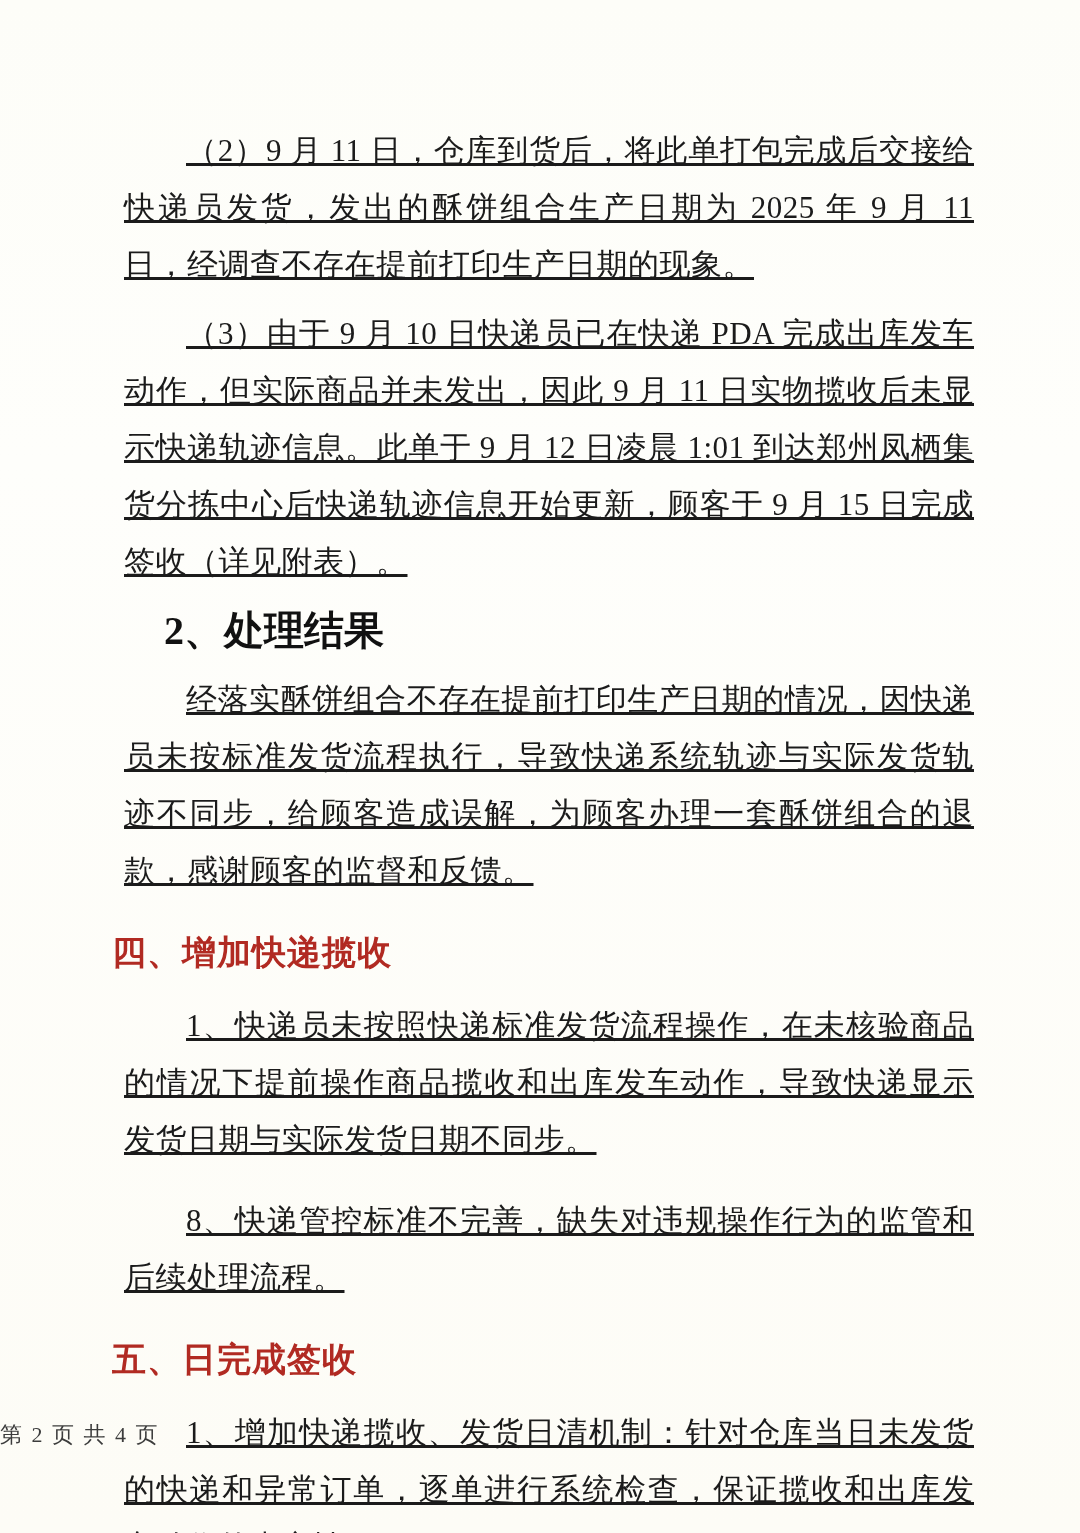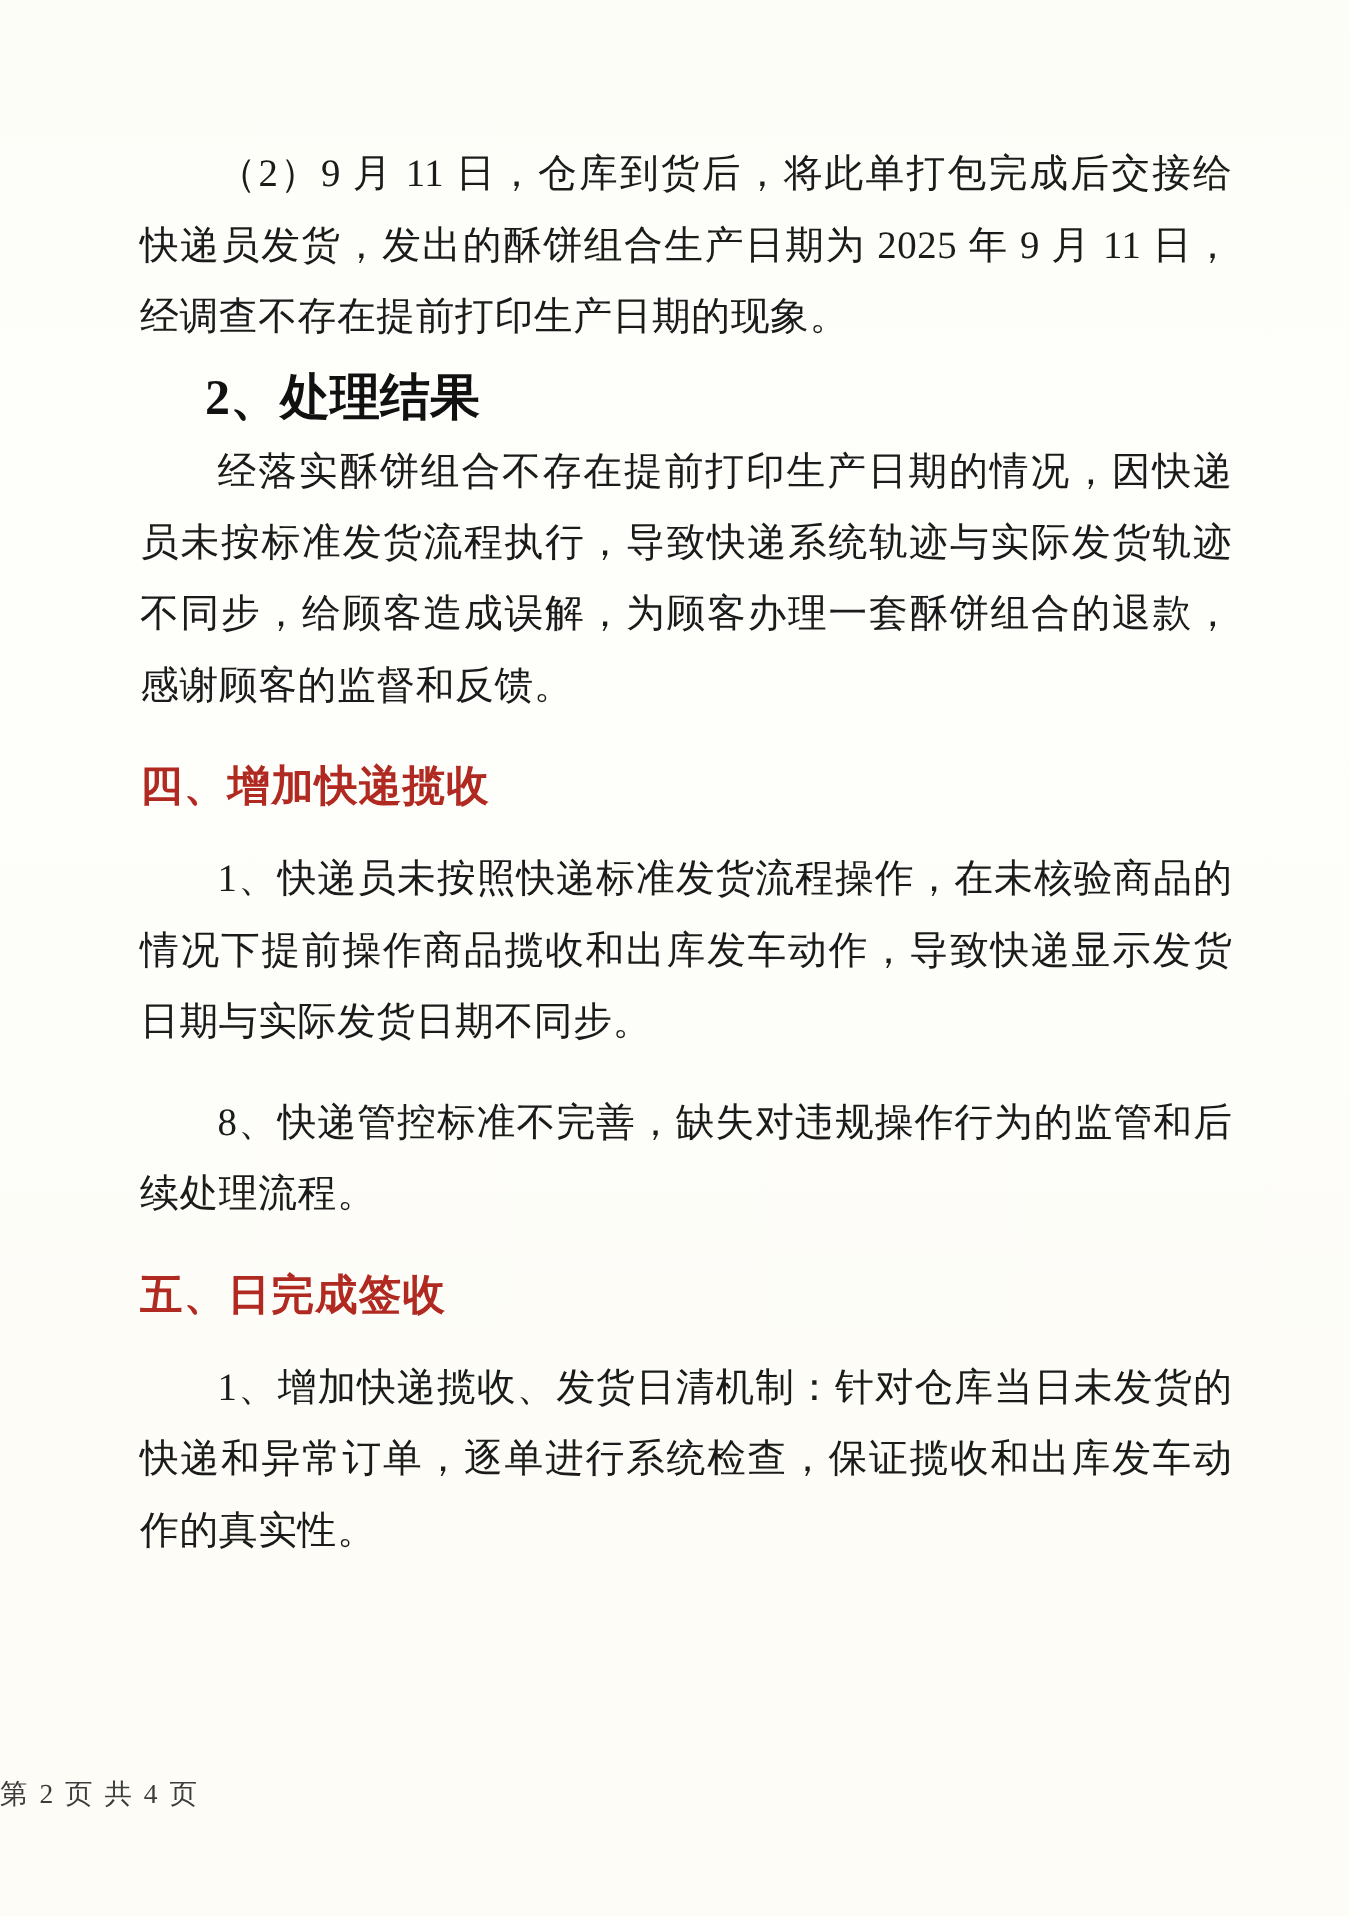--- a/index.html
+++ b/index.html
@@ -26,22 +26,23 @@
     left: 0;
     right: 0;
     box-sizing: border-box;
     padding: 110px 94px 0 112px;
   }
   .para {
     font-size: 31px;
     line-height: 57px;
     text-align: justify;
     text-indent: 2em;
-    margin: 0;
+    margin: 12px;
     letter-spacing: 0.5px;
+    text-decoration: underline;
   }
   .subheading {
     font-family: Liberation Serif, serif;
     font-size: 40px;
     font-weight: bold;
     line-height: 57px;
     margin: 8px 0 2px 0;
     text-indent: 1.3em;
     color: #111;
   }
@@ -69,20 +70,21 @@
   }
 </style>
 </head>
 <body>
 
 <div class="page">
   <div class="doc">
 
     <p class="para">（2）9 月 11 日，仓库到货后，将此单打包完成后交接给快递员发货，发出的酥饼组合生产日期为 2025 年 9 月 11 日，经调查不存在提前打印生产日期的现象。</p>
 
+    <p class="para">（3）由于 9 月 10 日快递员已在快递 PDA 完成出库发车动作，但实际商品并未发出，因此 9 月 11 日实物揽收后未显示快递轨迹信息。此单于 9 月 12 日凌晨 1:01 到达郑州凤栖集货分拣中心后快递轨迹信息开始更新，顾客于 9 月 15 日完成签收（详见附表）。</p>
 
     <h3 class="subheading">2、处理结果</h3>
 
     <p class="para">经落实酥饼组合不存在提前打印生产日期的情况，因快递员未按标准发货流程执行，导致快递系统轨迹与实际发货轨迹不同步，给顾客造成误解，为顾客办理一套酥饼组合的退款，感谢顾客的监督和反馈。</p>
 
     <h2 class="heading-red">四、增加快递揽收</h2>
 
     <p class="para">1、快递员未按照快递标准发货流程操作，在未核验商品的情况下提前操作商品揽收和出库发车动作，导致快递显示发货日期与实际发货日期不同步。</p>
 
     <p class="para gap-top">8、快递管控标准不完善，缺失对违规操作行为的监管和后续处理流程。</p>

